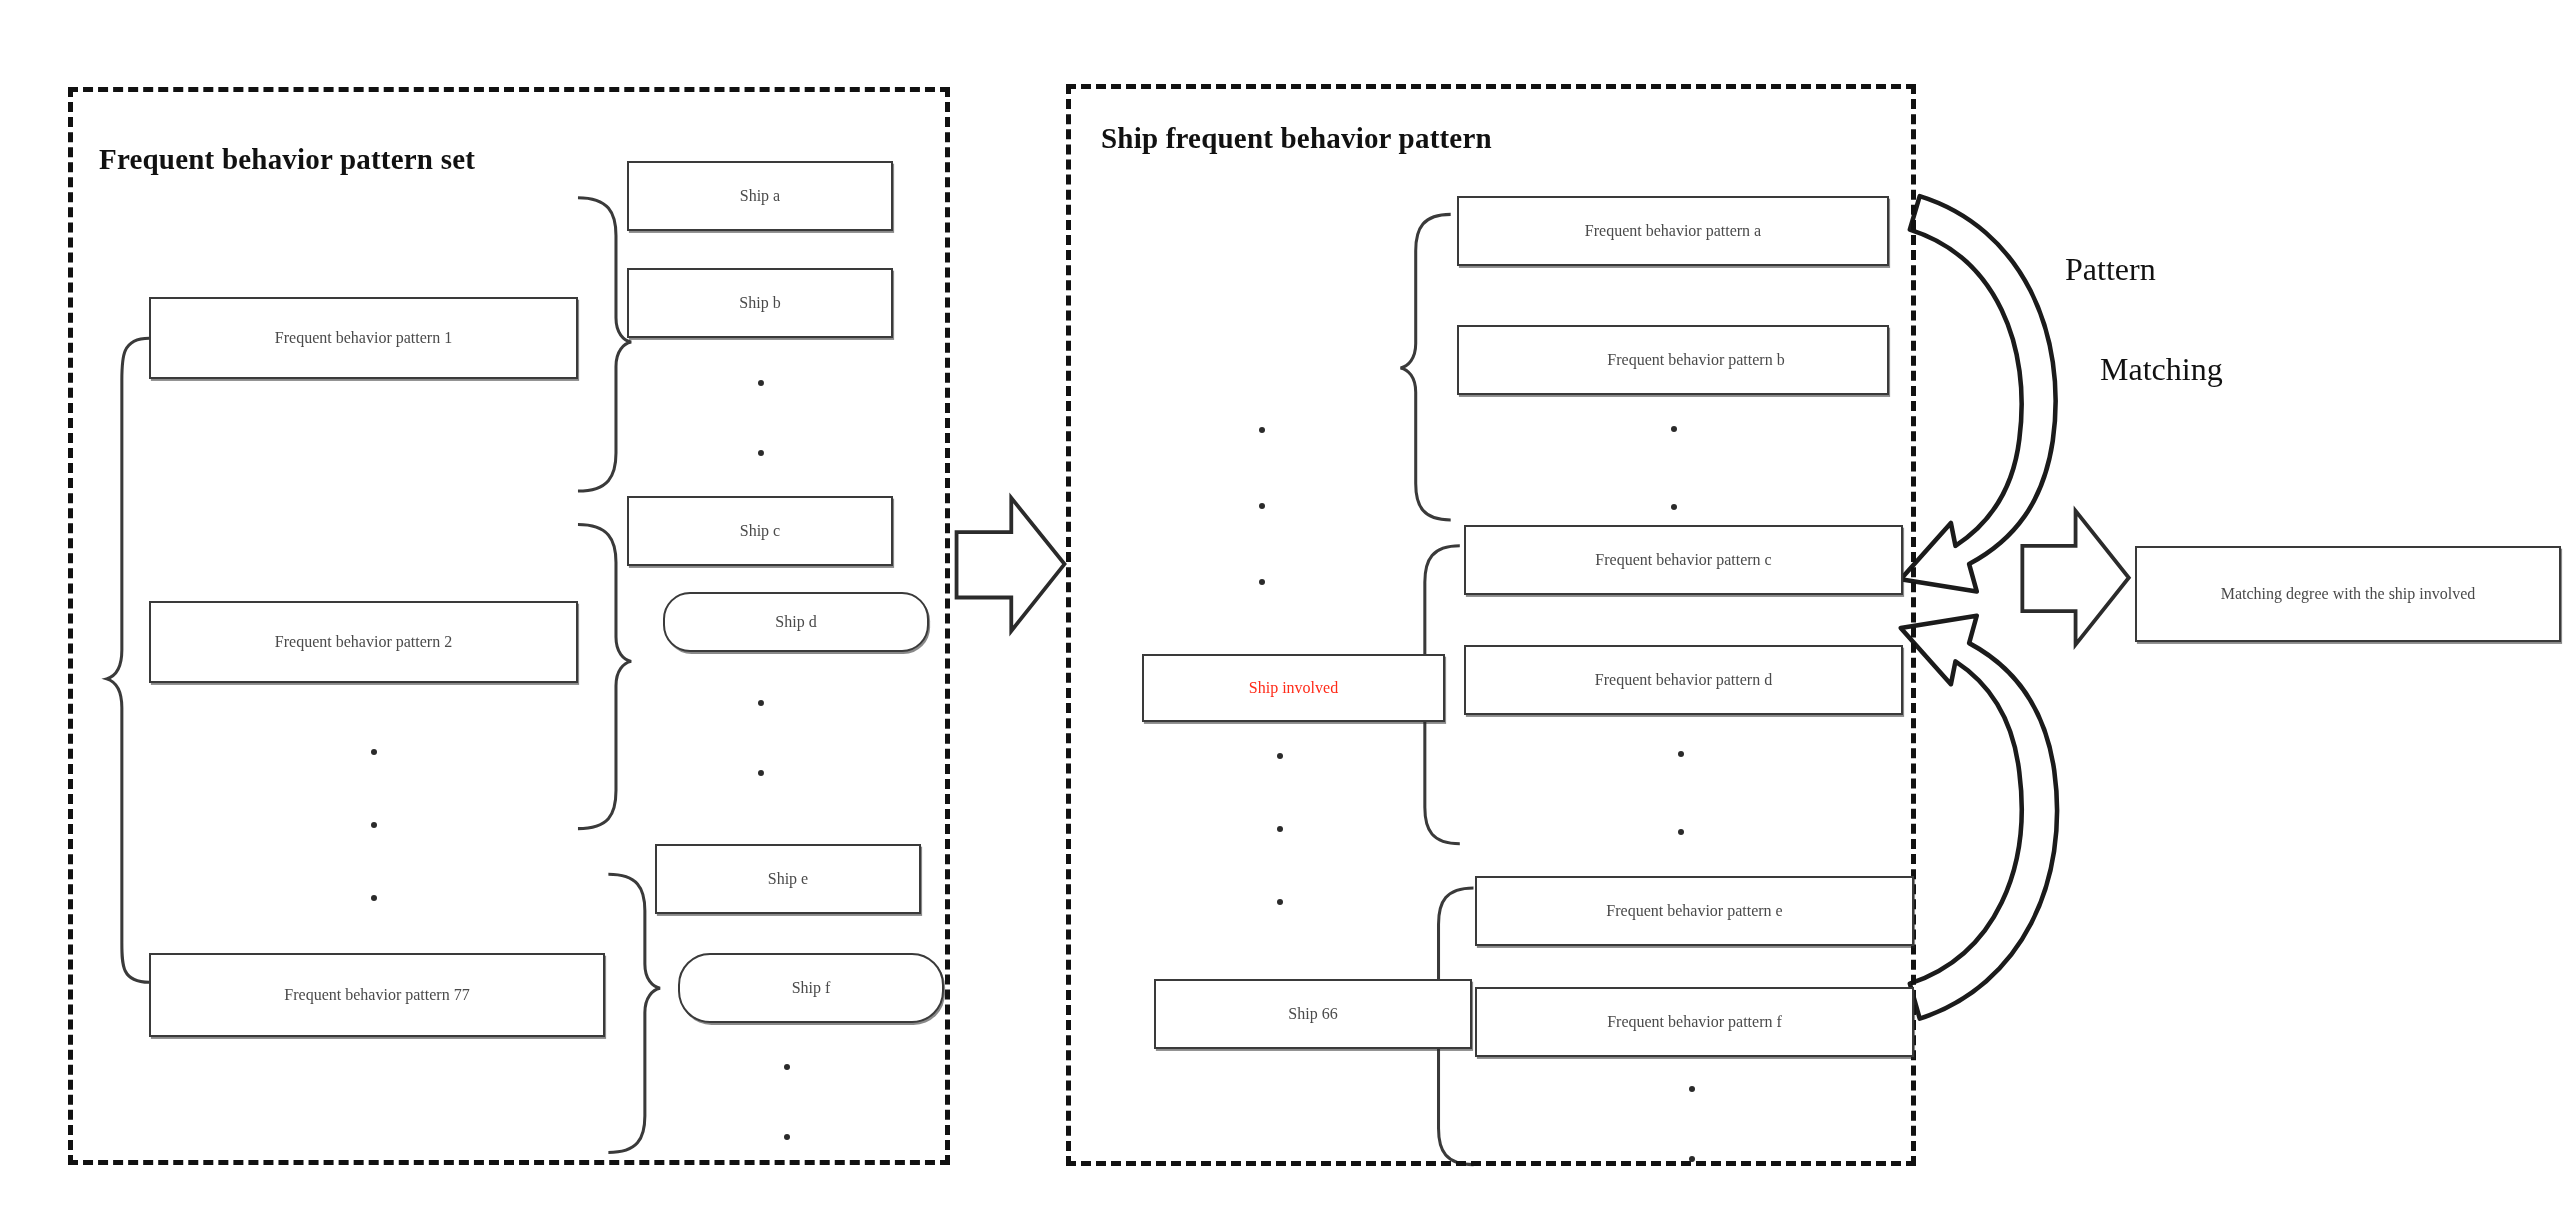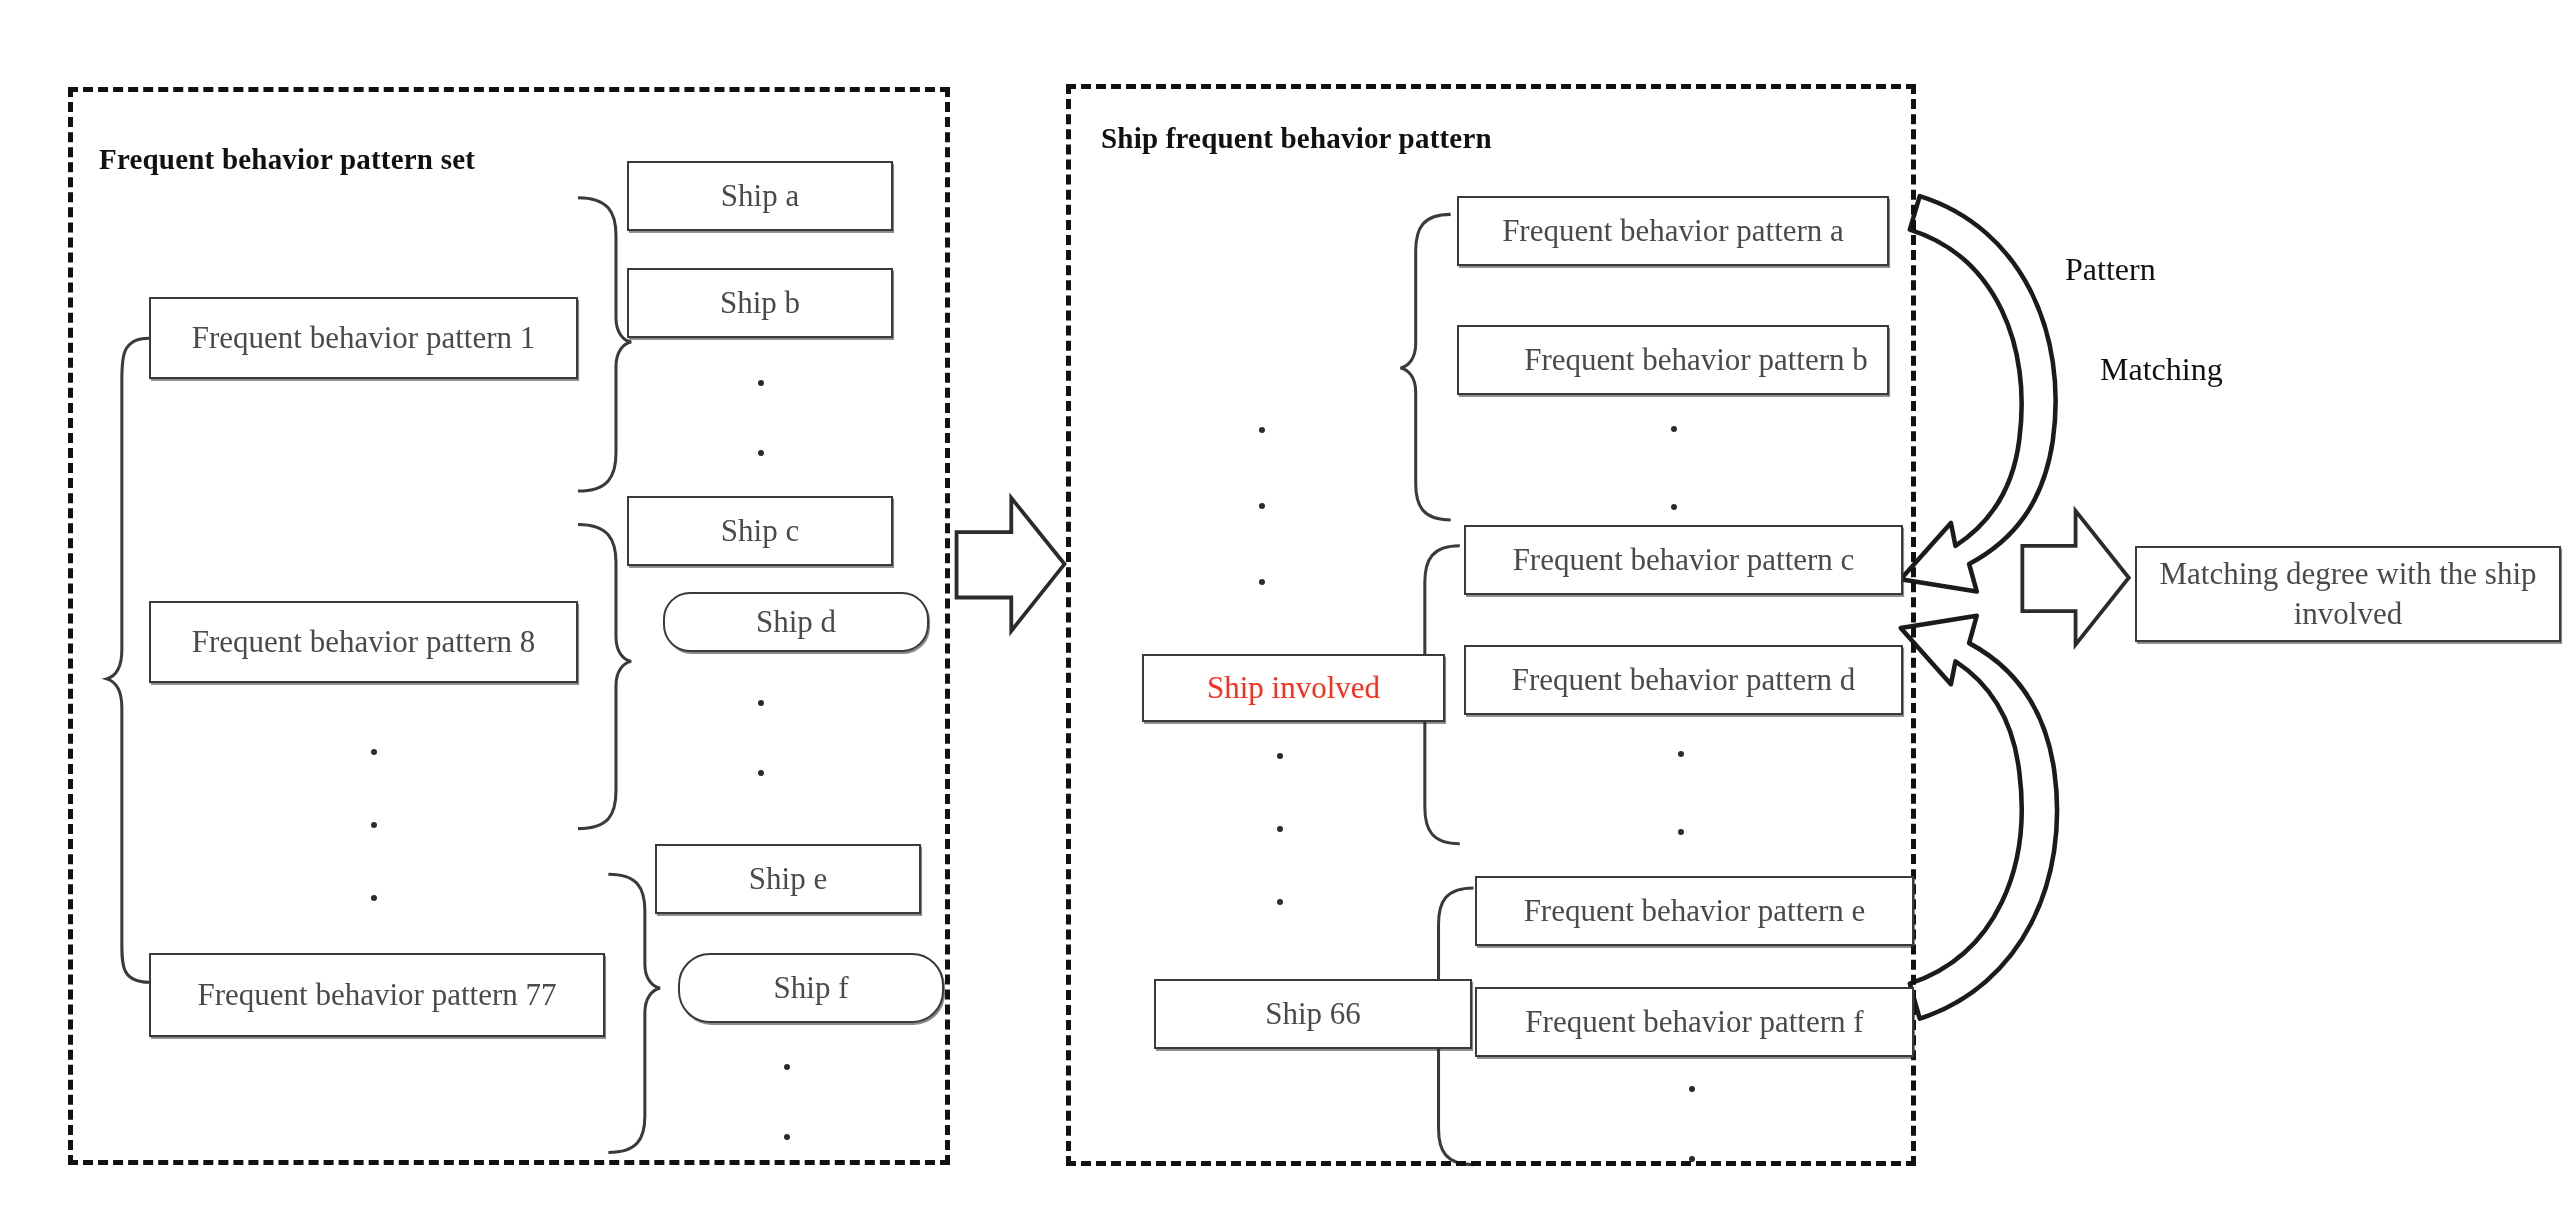--- a/index.html
+++ b/index.html
@@ -40,21 +40,21 @@
     letter-spacing: 0.2px;
   }
 
   
   .box {
     position: absolute;
     box-sizing: border-box;
     border: 2.3px solid #3a3a3a;
     background: #ffffff;
     color: #4a4a4a;
-    font-size: 31px;
+    font-size: 16px;
     display: flex;
     align-items: center;
     justify-content: center;
     text-align: center;
     line-height: 1.25;
     box-shadow: 1.5px 2.3px 0 -0.4px rgba(40,40,40,0.55);
   }
   .box.red-text { color: #ff2a18; }
   .box.two-line { line-height: 1.3; }
 
@@ -193,21 +193,21 @@
                Z" fill="#ffffff" stroke="#1b1b1b" stroke-width="6" stroke-linejoin="round"></path>
     </g>
   </svg>
 
   <div class="panel" style="left:68px; top:87px; width:882px; height:1078px;"></div>
 
   <div class="panel-title" style="left:99px; top:143px;">Frequent behavior pattern set</div>
 
   <div class="box" style="left:149px; top:297px; width:429px; height:82px;">Frequent behavior pattern 1</div>
 
-  <div class="box" style="left:149px; top:601px; width:429px; height:82px;">Frequent behavior pattern 8</div>
+  <div class="box" style="left:149px; top:601px; width:429px; height:82px;">Frequent behavior pattern 2</div>
 
   <div class="box" style="left:149px; top:953px; width:456px; height:84px;">Frequent behavior pattern 77</div>
 
   <div class="box" style="left:627px; top:161px; width:266px; height:70px;">Ship a</div>
 
   <div class="box" style="left:627px; top:268px; width:266px; height:70px;">Ship b</div>
 
   <div class="dots" style="left:757px; top:380px; width:7.6px; height:76px;">
     <i></i>
       <i></i>

